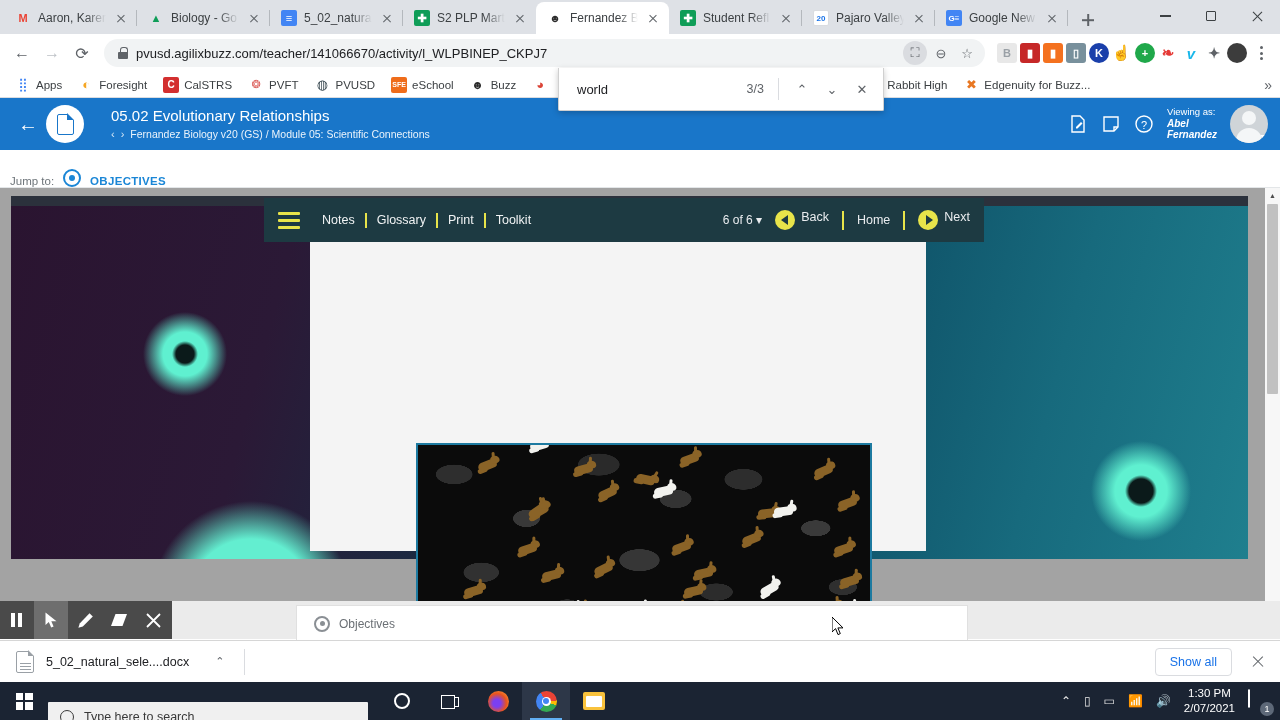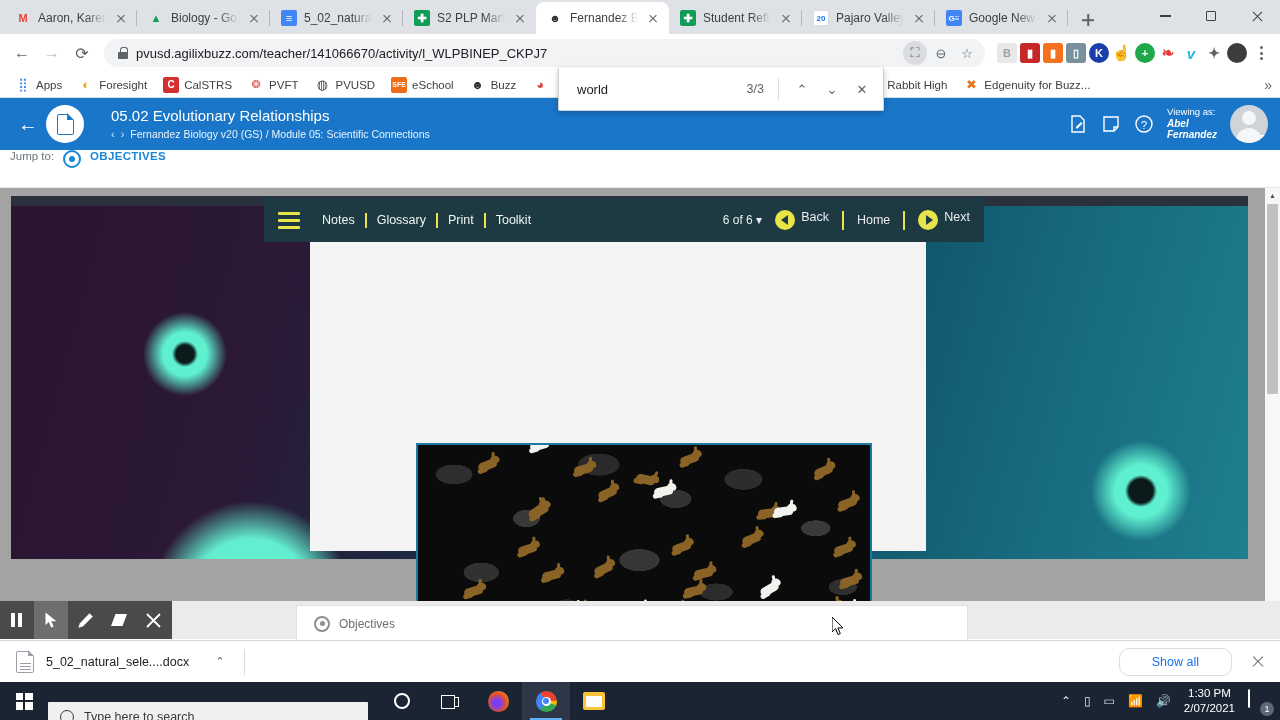--- a/index.html
+++ b/index.html
@@ -123,21 +123,21 @@
   .head-right { margin-left: auto; display: flex; align-items: center; gap: 13px; }
   .hr-ic { width: 20px; height: 20px; position: relative; }
   .viewingas { font-size: 9.5px; line-height: 1.15; text-align: left; }
   .viewingas .va-label { font-weight: 400; }
   .viewingas .va-name { font-style: italic; font-weight: bold; font-size: 10px; }
   .avatar { width: 38px; height: 38px; border-radius: 50%; background: #cfd4d8; position: relative; overflow: hidden; }
   .avatar::before { content:""; position:absolute; width:14px; height:14px; border-radius:50%; background:#f4f6f7; left:12px; top:6px; }
   .avatar::after { content:""; position:absolute; width:26px; height:16px; border-radius:13px 13px 0 0; background:#f4f6f7; left:6px; top:23px; }
   .avatar-caret { position:absolute; right: -2px; bottom: 2px; width:0;height:0;border-left:5px solid transparent;border-right:5px solid transparent;border-top:6px solid #fff; }
 
-  .jumpbar { height: 38px; background: #fff; display: flex; align-items: flex-start; gap: 9px; padding-left: 10px; border-bottom: 1px solid #e3e6e8; }
+  .jumpbar { height: 38px; background: #fff; display: flex; align-items: flex-end; gap: 9px; padding-left: 10px; border-bottom: 1px solid #e3e6e8; }
   .jump-label { font-size: 11.5px; color: #6d7479; }
   .jump-ic { width: 18px; height: 18px; border-radius:50%; border: 2px solid #1a86d6; position: relative; display:flex;align-items:center;justify-content:center; }
   .jump-ic::after { content:""; width: 6px; height: 6px; border-radius:50%; background:#1a86d6; }
   .jump-text { font-size: 11.5px; color: #1a86d6; font-weight: bold; letter-spacing: .3px; }
 
   .content { position: relative; height: 451px; background: #a3a3a3; }
   .lesson-bg {
     position: absolute; left: 11px; top: 8px; width: 1237px; height: 363px;
     background:
       radial-gradient(circle 52px at 174px 158px, #0b1a1a 0 9px, #5ff0d0 13px 22px, rgba(95,240,208,0) 42px),
@@ -276,21 +276,21 @@
     display: flex; align-items: center; padding: 0 12px;
   }
   .dl-item { display: flex; align-items: center; gap: 12px; padding-left: 4px; }
   .dl-fileic { width: 18px; height: 22px; border: 1.3px solid #9aa0a6; border-radius: 2px; position: relative; background:#fff; }
   .dl-fileic::before { content:""; position:absolute; left:3px; top:11px; width:11px; height:1.2px; background:#9aa0a6; box-shadow: 0 3px 0 #9aa0a6, 0 6px 0 #9aa0a6; }
   .dl-fileic::after { content:""; position:absolute; right:-1.3px; top:-1.3px; border-width:0 6px 6px 0; border-style:solid; border-color:#fff #fff #9aa0a6 #9aa0a6; }
   .dl-name { font-size: 12.5px; color: #202124; }
   .dl-caret { font-size: 11px; color: #5f6368; margin-left: 14px; }
   .dl-sep { width: 1px; height: 26px; background: #dadce0; margin-left: 20px; }
   .dl-right { margin-left: auto; display: flex; align-items: center; gap: 16px; }
-  .showall { border: 1px solid #dadce0; border-radius: 10px; padding: 6px 32px; font-size: 12.5px; color: #1a73e8; }
+  .showall { border: 1px solid #dadce0; border-radius: 4px; padding: 6px 14px; font-size: 12.5px; color: #1a73e8; }
   .dl-close { width: 20px; height: 20px; position: relative; }
   .dl-close::before,.dl-close::after { content:""; position:absolute; left:3px; top:9.5px; width:14px;height:1.4px;background:#5f6368; }
   .dl-close::before{transform:rotate(45deg);} .dl-close::after{transform:rotate(-45deg);}
 
   
   .taskbar {
     position: absolute; left: 0; top: 682px; width: 1280px; height: 38px;
     background: #1b2433; display: flex; align-items: center;
   }
   .start { width: 48px; height: 38px; display:flex; align-items:center; justify-content:center; }

